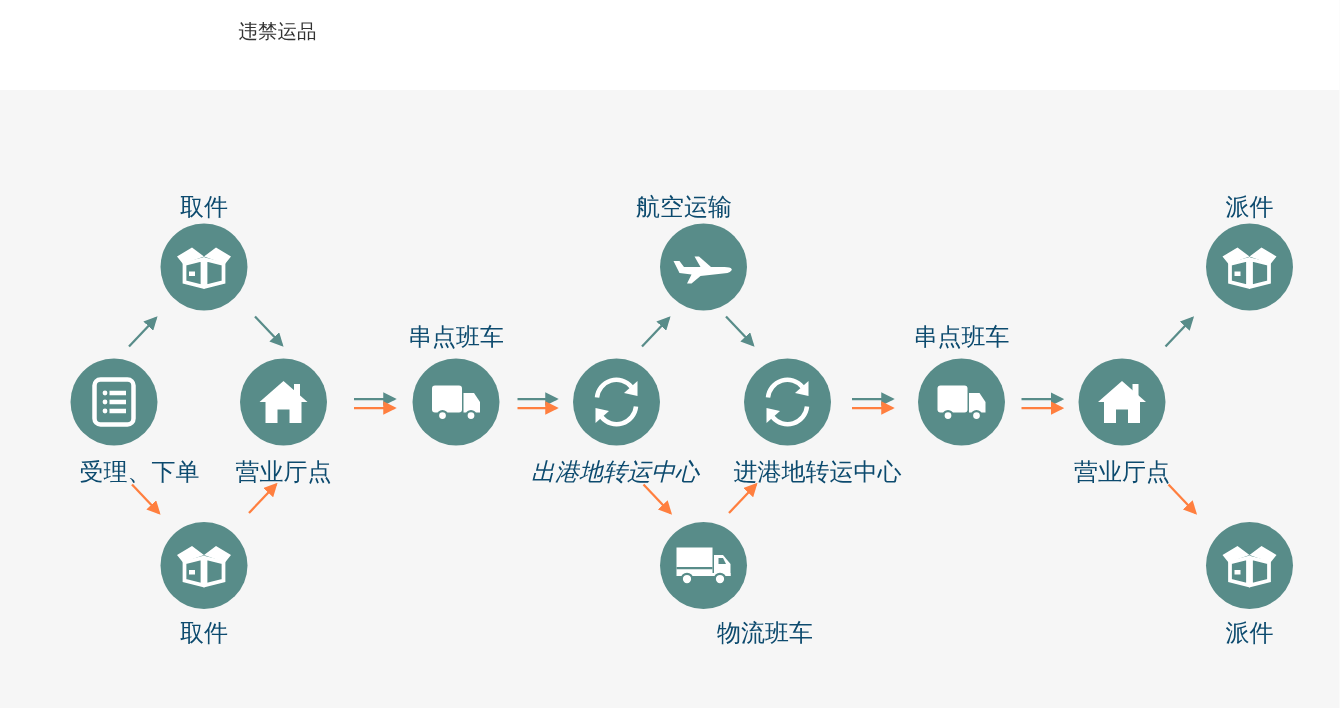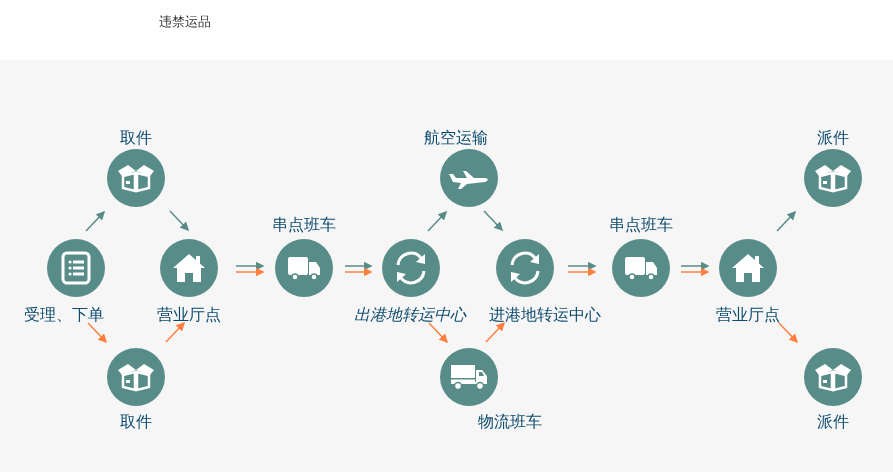--- a/index.html
+++ b/index.html
@@ -60,21 +60,21 @@
     <svg width="30" height="34" viewBox="0 0 30 34">
         <rect x="2" y="2" width="26" height="30" rx="4" fill="none" stroke="#fff" stroke-width="3"></rect>
         <circle cx="9" cy="11" r="1.6" fill="#fff"></circle>
         <circle cx="9" cy="17" r="1.6" fill="#fff"></circle>
         <circle cx="9" cy="23" r="1.6" fill="#fff"></circle>
         <rect x="12" y="9.5" width="11" height="3" fill="#fff"></rect>
         <rect x="12" y="15.5" width="11" height="3" fill="#fff"></rect>
         <rect x="12" y="21.5" width="11" height="3" fill="#fff"></rect>
       </svg>
   </div>
-  <div class="label" style="left:64px;top:245px;">受理、下单</div>
+  <div class="label" style="left:93px;top:245px;">受理、下单</div>
 
   <div class="label" style="left:136px;top:68px;">取件</div>
   <div class="node" style="left:107px;top:89px;">
     <svg width="40" height="30" viewBox="0 0 40 30">
         <path d="M2 8 L12 2 L20 8 L28 2 L38 8 L34 13 L20 8 L6 13 Z" fill="#fff"></path>
         <path d="M7 13 L19 10 L19 28 L7 25 Z" fill="none" stroke="#fff" stroke-width="2.5"></path>
         <path d="M21 10 L33 13 L33 25 L21 28 Z" fill="none" stroke="#fff" stroke-width="2.5"></path>
         <rect x="10" y="18" width="4" height="3" fill="#fff"></rect>
       </svg>
   </div>

